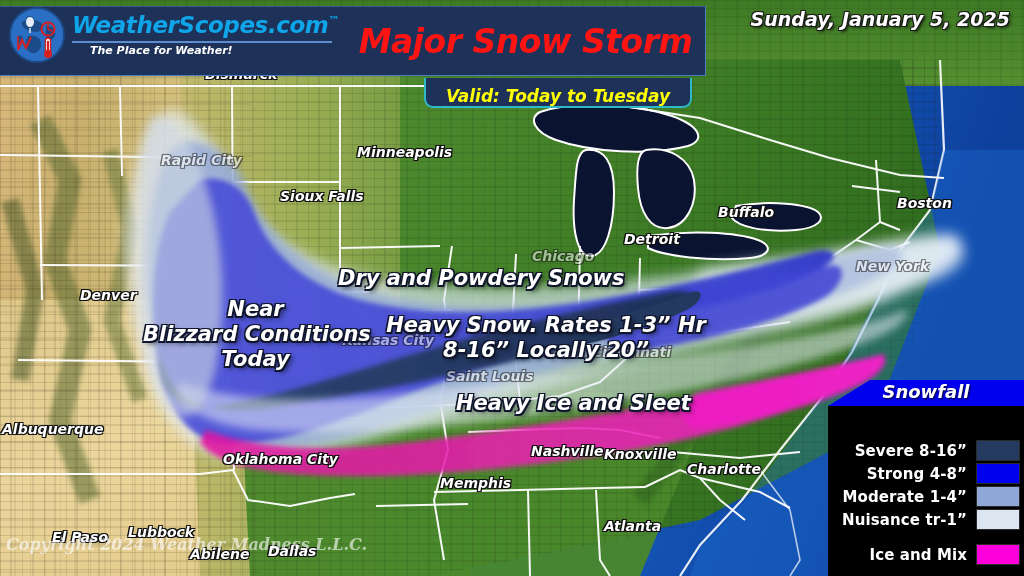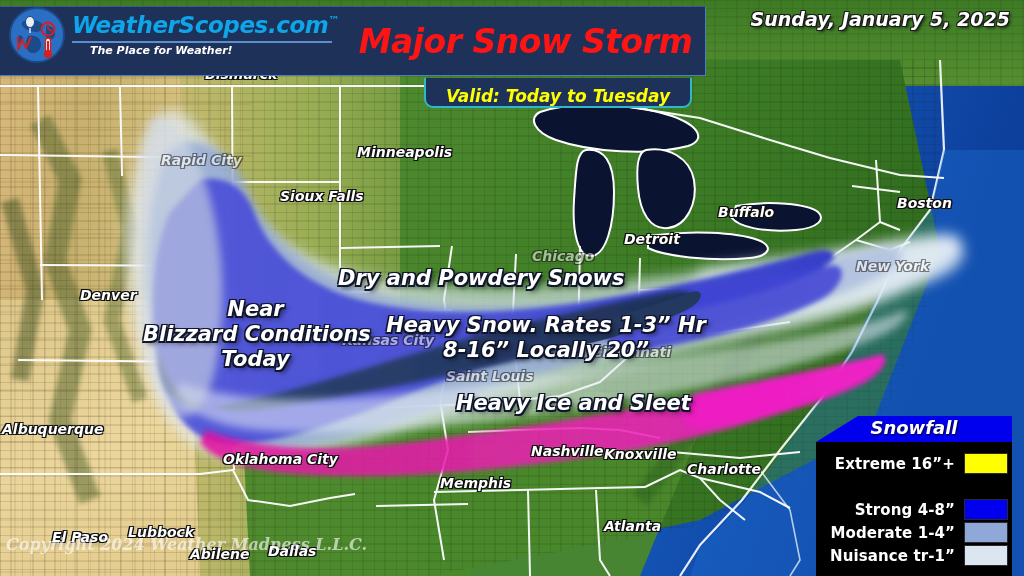--- a/index.html
+++ b/index.html
@@ -132,22 +132,22 @@
     text-shadow: 1.5px 1.5px 0 #10162c, -1.5px 1.5px 0 #10162c,
                  1.5px -1.5px 0 #10162c, -1.5px -1.5px 0 #10162c,
                  3px 3px 5px rgba(0,0,0,.6);
     line-height: 1.18;
     pointer-events:none;
   }
 
   
   #legend {
     position: absolute;
-    right: 12px; bottom: 0;
-    width: 196px; height: 160px;
+    right: 0; bottom: 0;
+    width: 196px; height: 196px;
     z-index: 50;
     padding-left: 36px;
   }
   #legend-head-bg { position:absolute; left:0; top:0; width:196px; height:26px; }
   #legend-title {
     position:absolute; left:0; top:1px; width:196px;
     text-align:center;
     font-family: "DejaVu Sans", sans-serif;
     font-style: italic; font-weight:bold;
     font-size: 18px; color:#ffffff;
@@ -551,23 +551,23 @@
 
   <div id="date-text">Sunday, January 5, 2025</div>
 
   <div id="legend">
     <svg id="legend-head-bg" viewBox="0 0 196 26" preserveAspectRatio="none">
       <polygon points="0,26 42,0 196,0 196,26" fill="#0000ee"></polygon>
       <polygon points="0,26 42,0 0,0" fill="none"></polygon>
     </svg>
     <div id="legend-title">Snowfall</div>
     <div id="legend-body">
-        <div class="legend-row" style="top: 10px;">
-          <div class="legend-label">Extreme 16”+</div>
-          <div class="legend-swatch" style="background: rgb(255, 255, 0);"></div>
+        <div class="legend-row" style="top: 33px;">
+          <div class="legend-label">Severe 8-16”</div>
+          <div class="legend-swatch" style="background: rgb(36, 58, 94);"></div>
         </div>
         <div class="legend-row" style="top: 56px;">
           <div class="legend-label">Strong 4-8”</div>
           <div class="legend-swatch" style="background: rgb(0, 0, 238);"></div>
         </div>
         <div class="legend-row" style="top: 79px;">
           <div class="legend-label">Moderate  1-4”</div>
           <div class="legend-swatch" style="background: rgb(144, 168, 216);"></div>
         </div>
         <div class="legend-row" style="top: 102px;">

